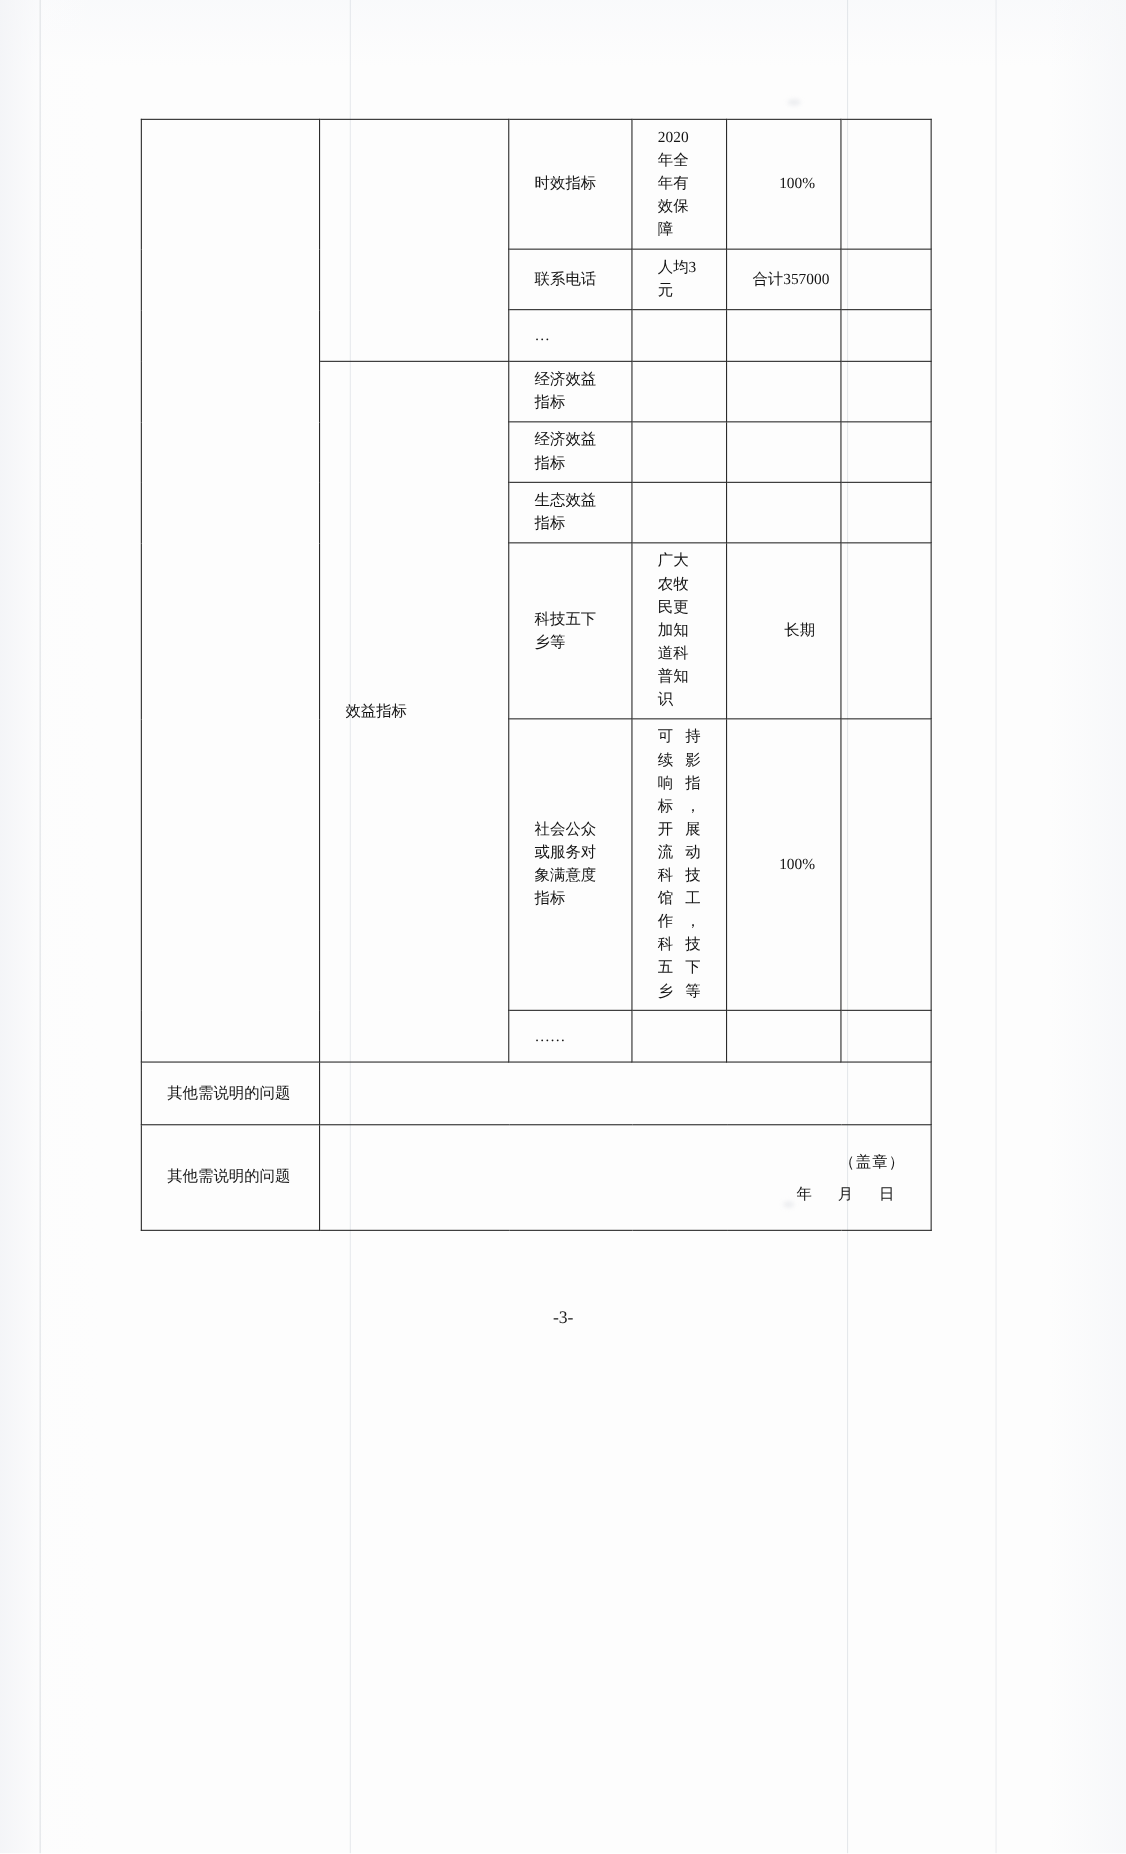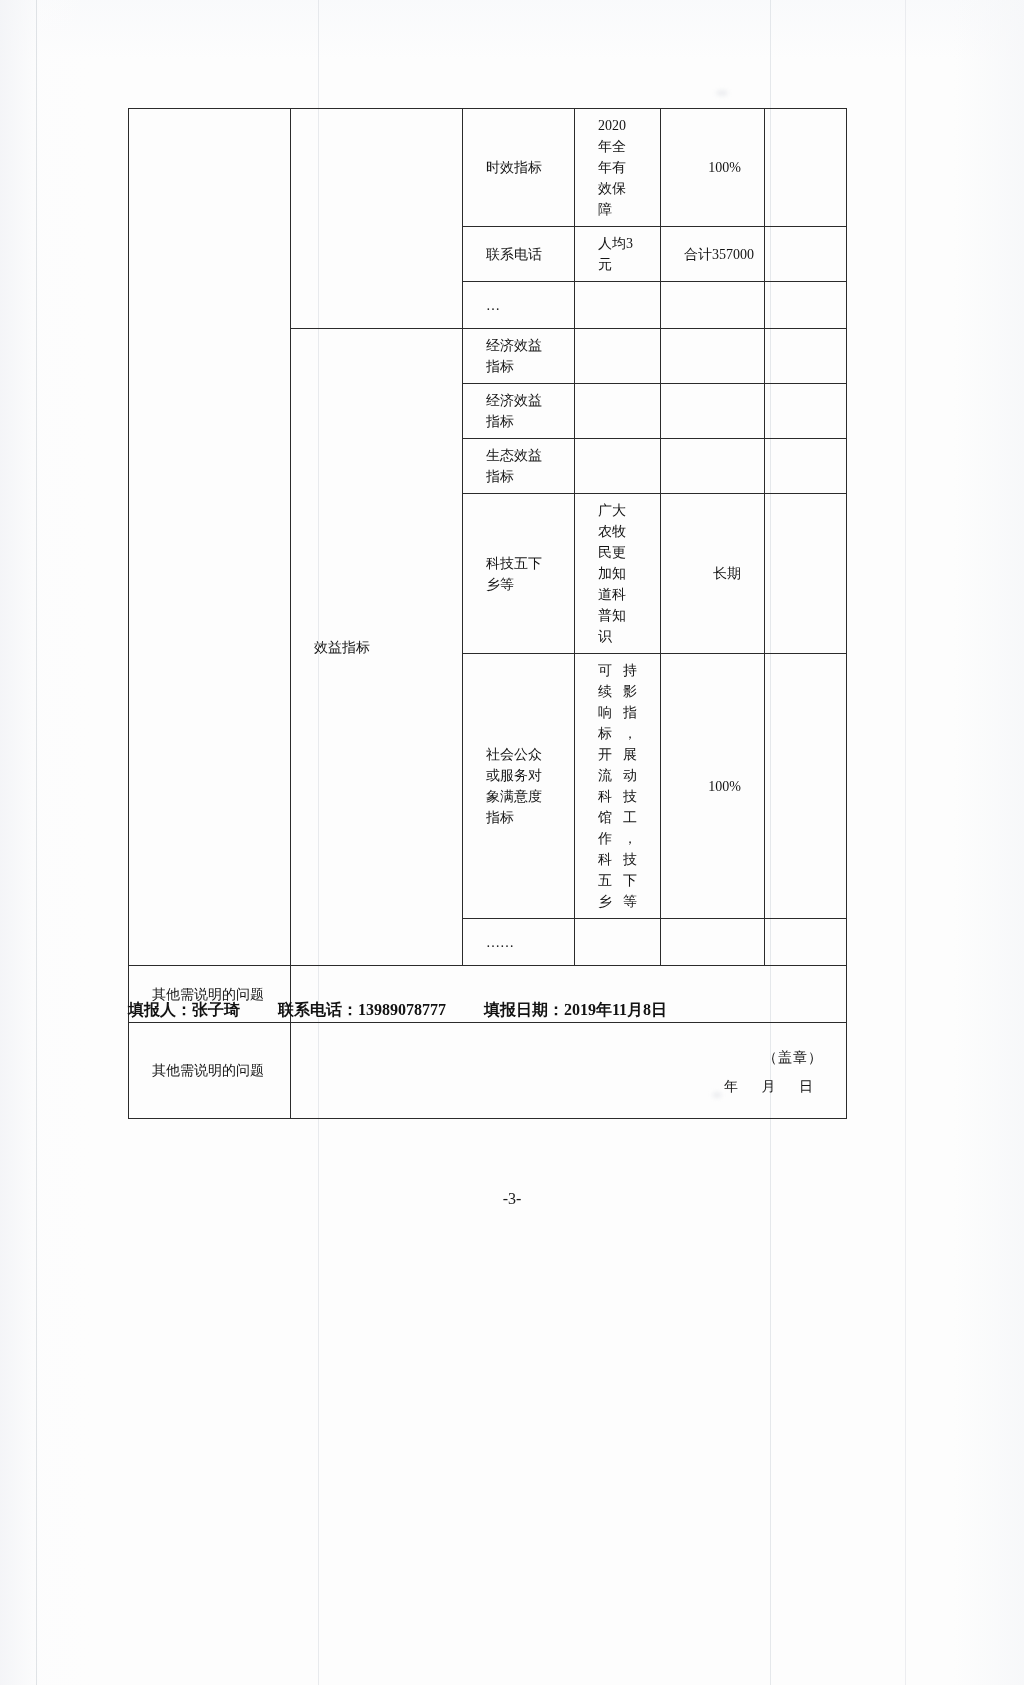--- a/index.html
+++ b/index.html
@@ -202,21 +202,16 @@
         <td colspan="5">
           <div class="seal-block">
             <div class="seal-line1">（盖章）</div>
             <div class="seal-line2">年   月   日</div>
           </div>
         </td>
       </tr>
     </tbody>
   </table>
 
-  <div class="footer-row">
-    <span class="footer-item">填报人：张子琦</span>
-    <span class="footer-item">联系电话：13989078777</span>
-    <span class="footer-item">填报日期：2019年11月8日</span>
-  </div>
 
   <div class="page-number">-3-</div>
 
 </div>
 
 </body></html>

